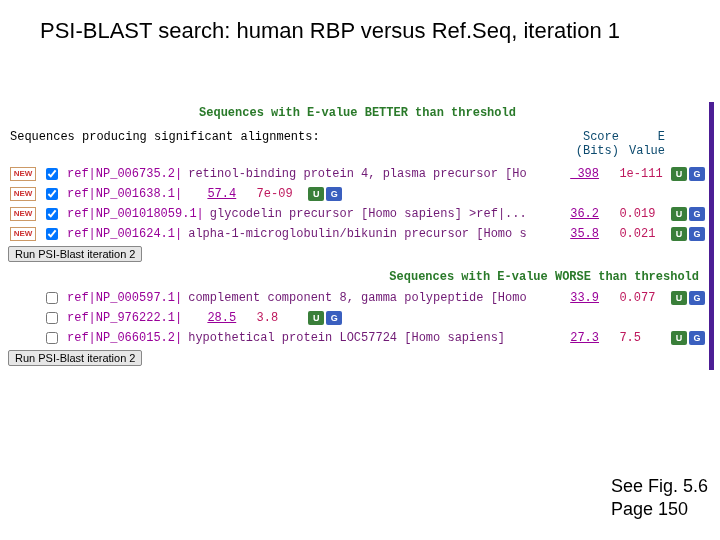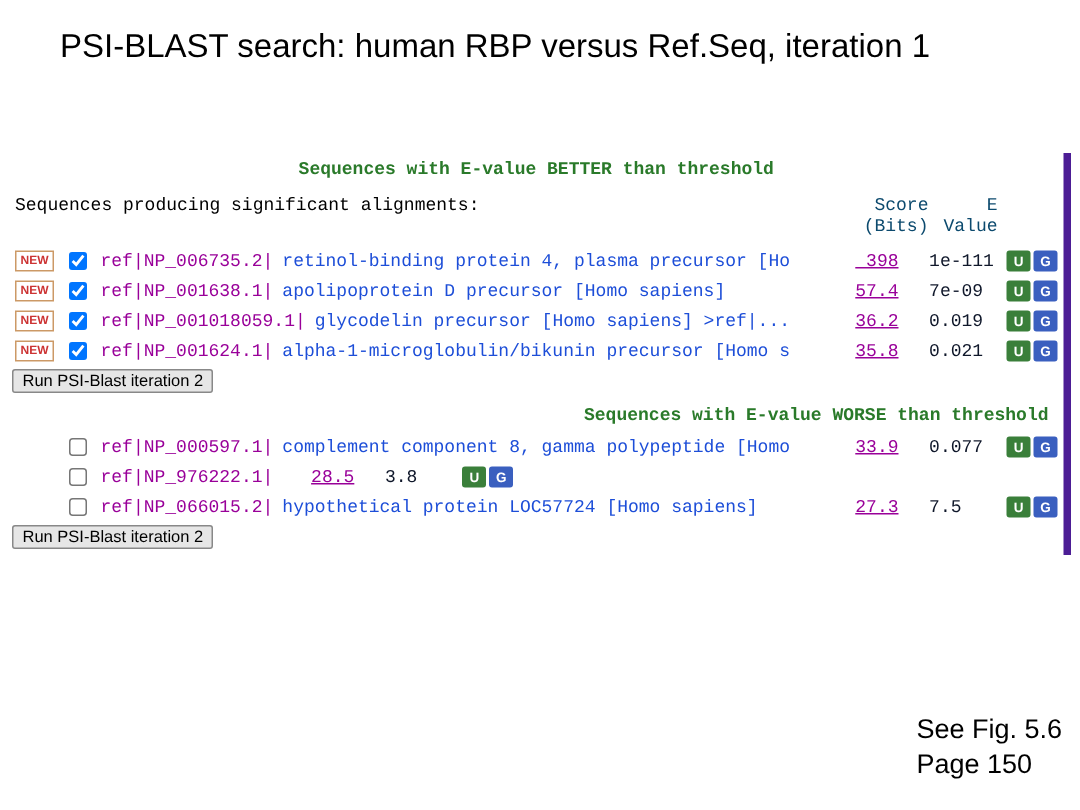--- a/index.html
+++ b/index.html
@@ -61,37 +61,37 @@
   .new-badge.blank { visibility: hidden; }
   .cb {
     width: 12px;
     height: 12px;
   }
   .ref-id {
     color: #990099;
     white-space: nowrap;
   }
   .desc {
-    color: #1d4ed8;
+    color: #701a75;
     flex: 1;
     white-space: nowrap;
     overflow: hidden;
   }
   .score {
     color: #990099;
     text-decoration: underline;
     width: 48px;
     text-align: right;
     white-space: pre;
   }
   .evalue {
     width: 60px;
     text-align: left;
     white-space: pre;
-    color:#0f172a;
+    color:#be185d;
   }
   .icons { display:flex; gap:2px; }
   .icon {
     width: 16px;
     height: 14px;
     font-family: Arial, sans-serif;
     font-size: 9px;
     font-weight: bold;
     text-align: center;
     line-height: 14px;
@@ -148,21 +148,20 @@
           <span class="evalue">  1e-111</span>
           <span class="icons">
             <span class="icon icon-u">U</span>
             <span class="icon icon-g">G</span>
           </span>
         </div>
         <div class="hit-row">
           <span class="new-badge">NEW</span>
           <input type="checkbox" class="cb" checked="" style="">
           <a class="ref-id">ref|NP_001638.1|</a>
-          <span class="desc">  apolipoprotein D precursor [Homo sapiens]</span>
           <a class="score">57.4</a>
           <span class="evalue">  7e-09</span>
           <span class="icons">
             <span class="icon icon-u">U</span>
             <span class="icon icon-g">G</span>
           </span>
         </div>
         <div class="hit-row">
           <span class="new-badge">NEW</span>
           <input type="checkbox" class="cb" checked="" style="">

